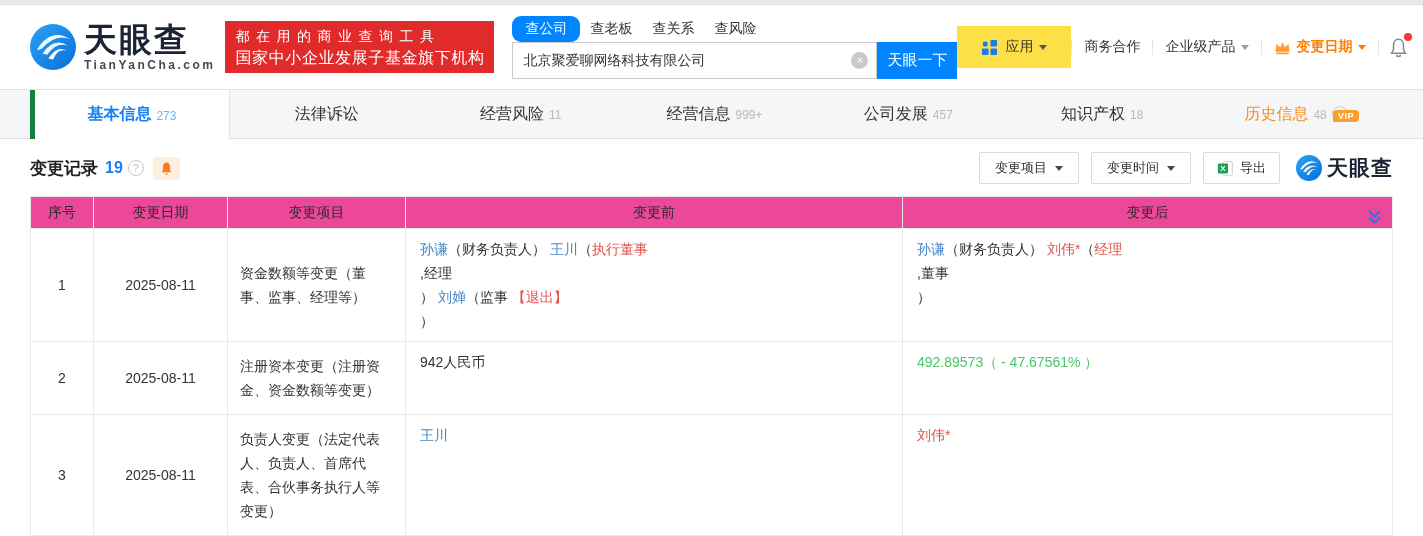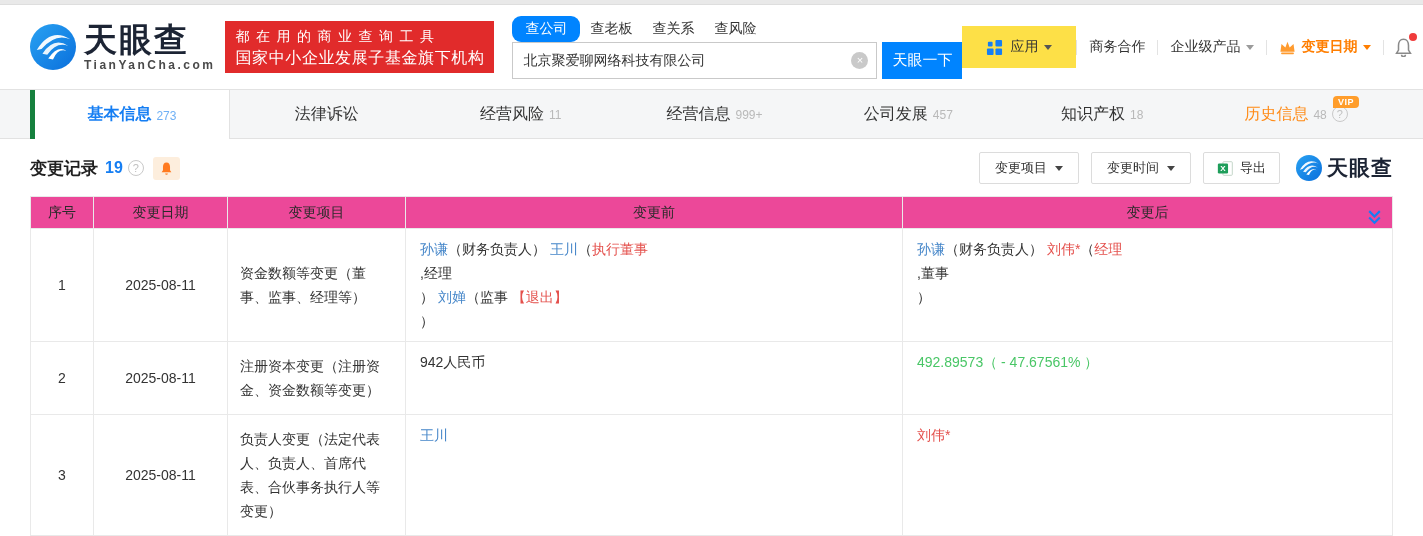--- a/index.html
+++ b/index.html
@@ -23,21 +23,21 @@
   .search-block { margin-left:18px; width:452px; }
   .search-tabs { display:flex; align-items:flex-end; height:27px; }
   .search-tab { font-size:14px; color:#333; padding:4px 10px; cursor:pointer; white-space:nowrap;border-radius:9px; }
   .search-tab.active { background:#0084ff; color:#fff; padding:4px 13px; }
   .search-row { display:flex; margin-top:0; }
   .search-input-wrap { position:relative; width:365px; }
   .search-input-wrap input { width:100%; height:37px; border:1px solid #c9c9c9; padding:0 34px 0 10px;
     font-size:14px; color:#333; outline:none; font-family:inherit; }
   .clear-icon { position:absolute; right:9px; top:10px; width:17px; height:17px; border-radius:50%;
     background:#c9c9c9; color:#fff; font-size:11px; line-height:17px; text-align:center; cursor:pointer; }
-  .search-btn { margin-left:5px; width:80px; height:37px; background:#0084ff; color:#fff; border:none;
+  .search-btn { width:80px; height:37px; background:#0084ff; color:#fff; border:none;
     font-size:15px; cursor:pointer; font-family:Liberation Mono, monospace; }
 
   .header-right { margin-left:auto; display:flex; align-items:center; font-size:14px; white-space:nowrap; }
   .apps-btn { display:flex; align-items:center; background:#fde047; padding:12px 24px; cursor:pointer; }
   .apps-btn .lbl { margin-left:7px; color:#333; }
   .hr-item { display:flex; align-items:center; color:#333; cursor:pointer; padding:0 12px; }
   .hr-divider { width:1px; height:15px; background:#e3e3e3; }
   .vip-link { color:#ff7e00; font-weight:bold; }
   .caret { width:0; height:0; border:4px solid transparent; border-top:5px solid #555; margin-left:6px; margin-top:5px; }
   .caret.gray { border-top-color:#9b9b9b; }
@@ -48,21 +48,21 @@
   
   .page-tabs { height:50px; background:#f5f6f7; border-top:1px solid #e2e2e2; border-bottom:1px solid #e2e2e2;
     display:flex; padding:0 30px; }
   .ptab { flex:1; display:flex; align-items:center; justify-content:center; font-size:16px; color:#333;
     cursor:pointer; position:relative; }
   .ptab .cnt { font-size:12px; color:#b9b9b9; margin-left:5px; margin-top:2px; }
   .ptab.active { background:#fff; border-left:5px solid #15803d; border-right:1px solid #e2e2e2;
     margin-bottom:-1px; color:#157ef3; font-weight:bold; }
   .ptab.active .cnt { color:#6fb0f5; font-weight:normal; }
   .ptab.history { color:#ff8b17; }
-  .vip-badge { position:absolute; top:6px; right:34px; background:#ff9d2b; color:#fff; font-size:9px;
+  .vip-badge { position:absolute; top:20px; right:34px; background:#ff9d2b; color:#fff; font-size:9px;
     font-weight:bold; padding:1px 5px; border-radius:4px 4px 4px 0; letter-spacing:0.5px; }
   .help-circle { display:inline-block; width:16px; height:16px; border:1px solid #c9c9c9; border-radius:50%;
     color:#c0c0c0; font-size:11px; line-height:14px; text-align:center; margin-left:5px; }
 
   
   .section-bar { display:flex; align-items:center; margin:13px 30px 12px 30px; height:32px; }
   .section-title { font-size:17px; font-weight:bold; color:#202020; }
   .section-count { font-size:16px; font-weight:bold; color:#157ef3; margin-left:7px; }
   .bell-chip { margin-left:9px; width:27px; height:23px; background:#fdeedd; border-radius:3px;
     display:flex; align-items:center; justify-content:center; cursor:pointer; }

